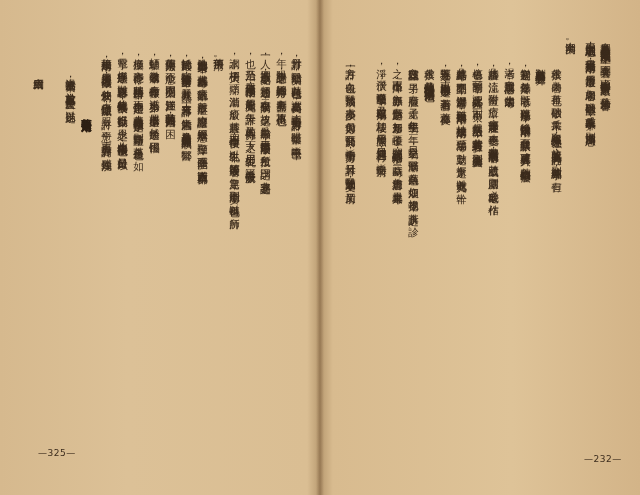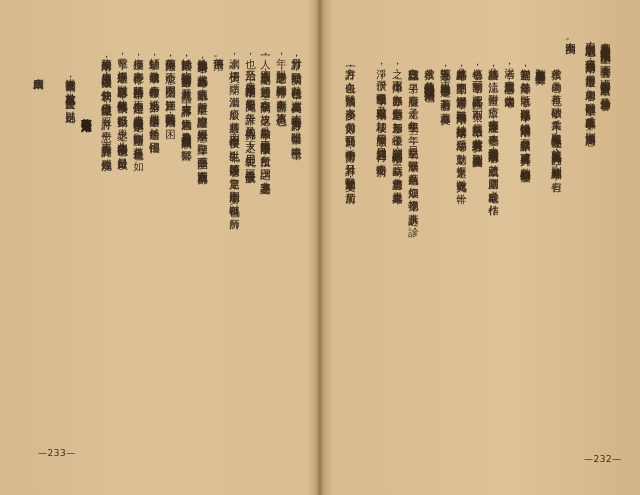--- a/index.html
+++ b/index.html
@@ -71,15 +71,15 @@
     <div class="col" style="left:196px;top:50px">洗仙曾遊山梨某者，其人感觸瘡毒，病疏乳癖，數服瘡症，癒廢誤證，經服寒治愈，顯發痒，腫而不能治，遂因負西京都矣。</div>
     <div class="col" style="left:180px;top:50px">托治於鄒殿，鄒醫使水藥醫於全身，并服其丸藥，大大來發一月許，大氣腫治，又發爲運身疼痛如脈節風狀，鄒醫</div>
     <div class="col" style="left:164px;top:50px">藥用藥方法，不能愈，因痼弱已久，遂歸江戸，又聘西醫數人醫治，困</div>
     <div class="col" style="left:148px;top:50px">頓鮮驗，微教病者云，身痛有作輟，近來精少力，故居老少出遇，然於途中，得困惱</div>
     <div class="col" style="left:132px;top:50px">痛極度，步亦不能行，其時同坐於路傍，不拘身體手足，其痛處命從傍以指頭按之，則暫時痛止，其痛之發也，如</div>
     <div class="col" style="left:116px;top:50px">電擊，極疼痛之狀，難以言語形容，此後氣分漸爽快，得以行動矣，余思之，此由傷毒未盡故也，於是每日以</div>
     <div class="col" style="left:100px;top:50px">葛根加朮附湯，發用通天再造散二錢，兼使快利，痛之作輟日減，服一月許，平愈，再服前方一旬許，殘毒如洗。</div>
     <div class="col heading" style="left:80px;top:110px">葛根之醫治效用</div>
     <div class="col" style="left:64px;top:70px">本湯治效甚繁，於前數再舉二三舉於於左，以補足之。</div>
     <div class="col" style="left:32px;top:70px">太章綱目曰</div>
-    <div class="pageno" style="left:38px;top:448px">—233—</div>
+    <div class="pageno" style="left:38px;top:448px">—325—</div>
   </div>
 </div>
 
 </body></html>

